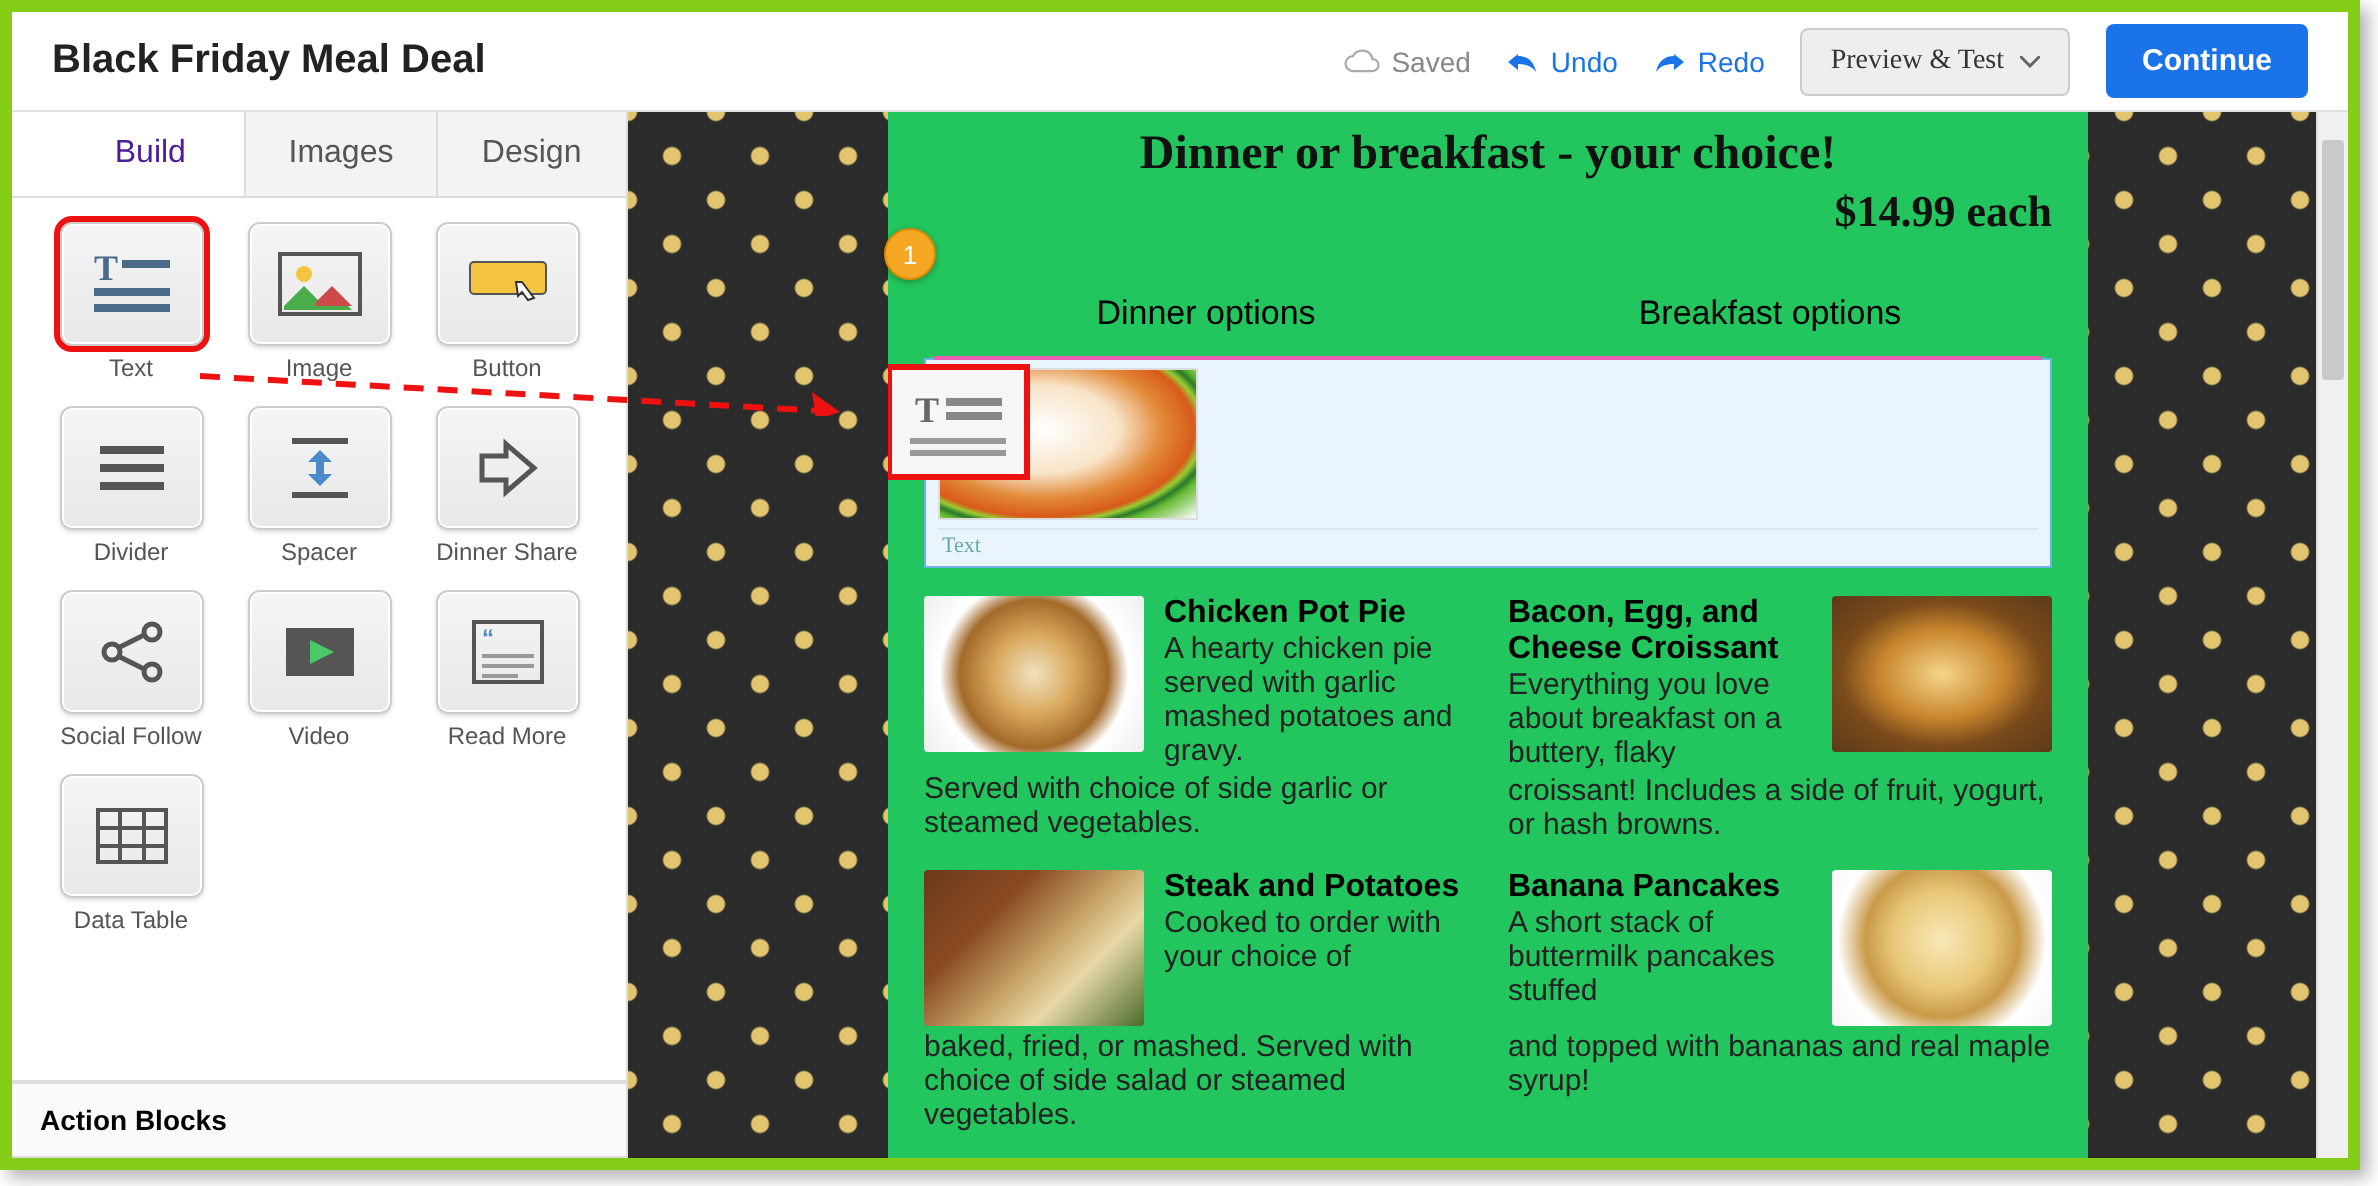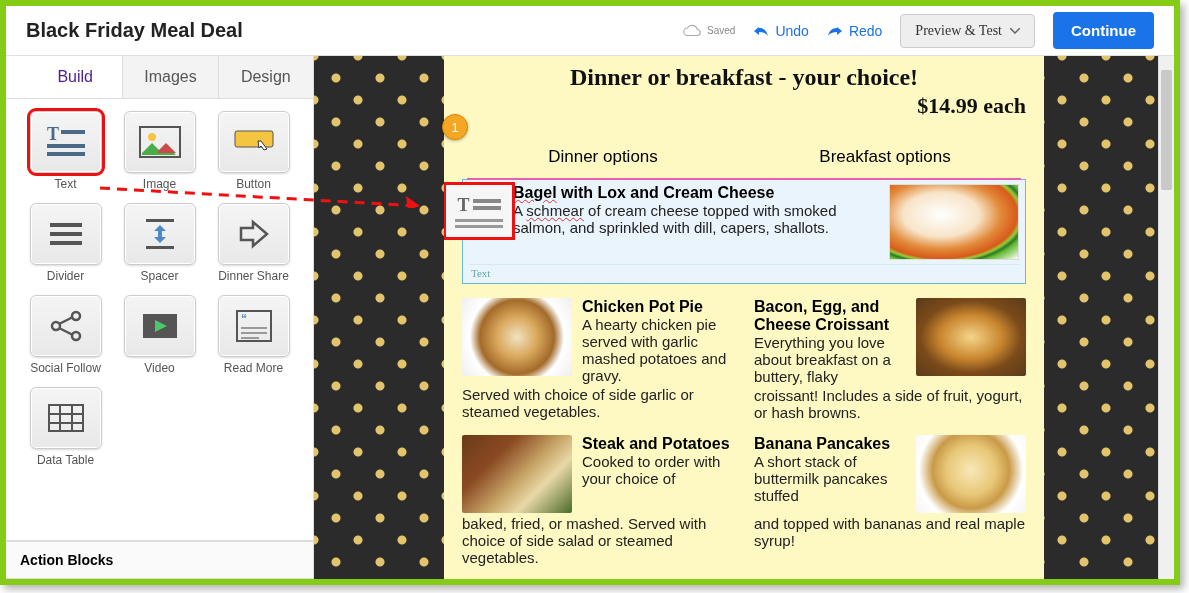--- a/index.html
+++ b/index.html
@@ -3,21 +3,21 @@
 <meta charset="utf-8">
 <style>
   * { box-sizing: border-box; margin: 0; padding: 0; }
   body { font-family: Arial, sans-serif; background: #fff; width: 1189px; height: 593px; overflow: hidden; position: relative; }
   .app { width: 1180px; height: 585px; border: 6px solid #84cc16; position: relative; box-shadow: 4px 4px 8px rgba(0,0,0,0.3); }
 
   
   .header { height: 50px; border-bottom: 1px solid #e0e0e0; display: flex; align-items: center; padding: 0 20px; }
   .header-title { font-size: 20px; font-weight: bold; color: #222; flex: 0 0 auto; margin-right: auto; }
   .header-actions { display: flex; align-items: center; gap: 18px; }
-  .saved { color: #888; font-size: 10px; display: flex; align-items: center; gap: 6px; }
+  .saved { color: #888; font-size: 14px; display: flex; align-items: center; gap: 6px; }
   .cloud-icon { width: 18px; height: 14px; }
   .undo, .redo { color: #1a73e8; font-size: 14px; display: flex; align-items: center; gap: 6px; cursor: pointer; }
   .preview-btn { background: #eee; border: 1px solid #ccc; border-radius: 4px; padding: 8px 14px; font-size: 14px; color: #333; cursor: pointer; display:flex; align-items:center; gap:8px;font-family:Liberation Serif, serif;}
   .continue-btn { background: #1a73e8; color: #fff; border: none; border-radius: 4px; padding: 10px 18px; font-size: 15px; font-weight: bold; cursor: pointer; }
 
   
   .main { display: flex; height: calc(100% - 50px); }
 
   
   .sidebar { width: 308px; border-right: 1px solid #ddd; display: flex; flex-direction: column; background:#fff; }
@@ -34,21 +34,21 @@
   .block-label { font-size: 12px; color:#555;}
   .block-item.highlight .block-tile { outline: 3px solid #e11; }
   .section-label { font-size:14px; font-weight:bold; padding:10px 14px; border-top:2px solid #ddd; border-bottom:1px solid #ddd; background:#fafafa;}
 
   
   .canvas-zone { flex:1; position:relative; overflow:hidden; }
   .canvas-zone::-webkit-scrollbar{width:16px;}
   .canvas-zone::-webkit-scrollbar-thumb{background:#ccc;}
   .bg-dots { position:absolute; inset:0; background-color:#2b2b2b; background-image: radial-gradient(circle, #e2c46e 4px, transparent 5px); background-size: 44px 44px; background-position: 0 0; }
   .bg-dots2 { position:absolute; inset:0; background-image: radial-gradient(circle, #e2c46e 4px, transparent 5px); background-size: 44px 44px; background-position: 22px 22px; }
-  .email-body { position:absolute; left:130px; right:130px; top:0; bottom:0; background:#fef9c3; overflow-y:auto; padding: 8px 18px; font-family: Georgia, 'Times New Roman', serif; }
+  .email-body { position:absolute; left:130px; right:130px; top:0; bottom:0; background:#22c55e; overflow-y:auto; padding: 8px 18px; font-family: Georgia, 'Times New Roman', serif; }
   .email-title { text-align:center; font-size:24px; font-weight:bold; color:#111; font-family: Georgia, serif;}
   .email-price { text-align:right; font-size:22px; font-weight:bold; color:#111; margin-top:2px; font-family: Georgia, serif;}
   .columns-header { display:flex; margin-top:28px; }
   .col-h { flex:1; text-align:center; font-weight:normal; font-size:17px; font-family: Arial, sans-serif;}
   
   .drop-row { margin-top:12px; border:1px solid #6ab5e8; background:#eaf4fc; padding:4px 6px 4px 6px; position:relative;}
   .drop-ghost { position:absolute; left:-20px; top:2px; width:72px; height:58px; border:3px solid #e11; background:#f6f6f6; display:flex; flex-direction:column; align-items:center; justify-content:center; z-index:5;}
   .drop-ghost .t{font-family:Georgia,serif;font-weight:bold;font-size:18px;color:#666;}
   .drop-ghost .lines{width:40px;height:3px;background:#999;margin-top:3px;}
   .drop-content { display:flex; gap:10px; font-family: Arial,sans-serif;}
@@ -253,24 +253,20 @@
                 <span class="t">T</span>
                 <div style="display:flex;flex-direction:column;gap:3px;margin-top:4px;">
                   <div style="width:28px;height:4px;background:#888"></div>
                   <div style="width:28px;height:4px;background:#888"></div>
                 </div>
               </div>
             <div class="lines" style="width:48px;"></div>
             <div class="lines" style="width:48px;"></div>
           </div>
           <div class="drop-content">
-            <div class="drop-text">
-              <div class="dt-title"><span class="squiggle">Bagel</span><span> with Lox and Cream Cheese</span></div>
-              <div class="dt-desc"><span>A </span><span class="squiggle">schmear</span><span> of cream cheese topped with smoked salmon, and sprinkled with dill, capers, shallots.</span></div>
-            </div>
             <div class="drop-img"></div>
           </div>
           <div class="drop-label">Text</div>
         </div>
 
         <div class="menu-row">
           <div class="menu-col">
             <div class="item">
               <div class="thumb potpie"></div>
               <div class="txt">

